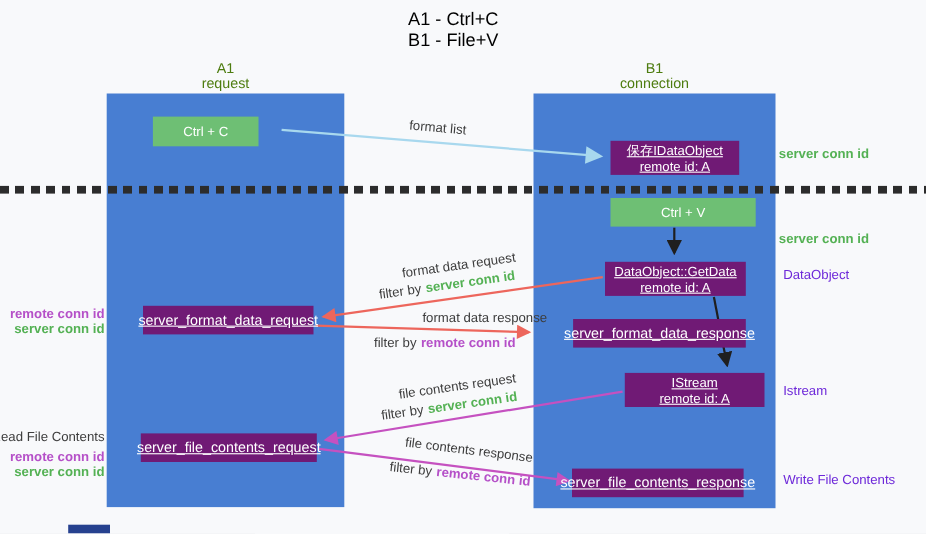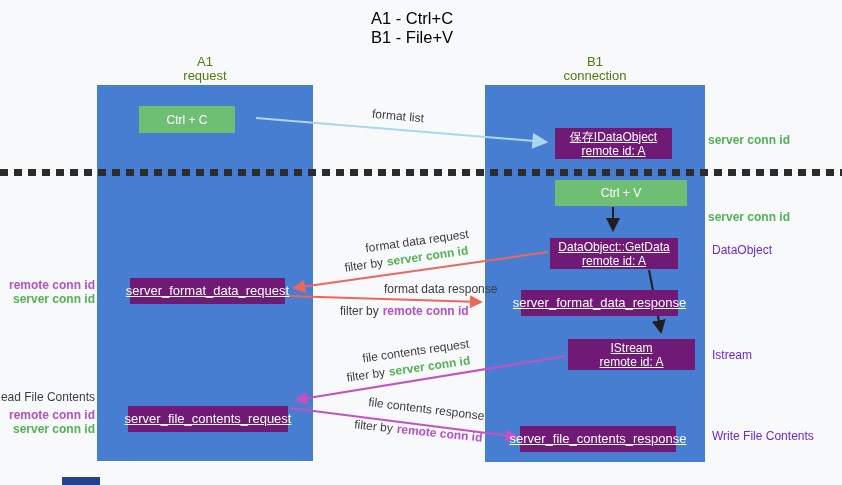--- a/index.html
+++ b/index.html
@@ -32,21 +32,21 @@
   .green-box{background:#6ebf74;}
   .orange-box{background:#701a75;text-decoration:underline;}
   .box.long{font-size:13px;}
   #ctrl-c-box{left:139px;top:106px;width:96px;height:27px;}
   #save-obj-box{left:555px;top:128px;width:117px;height:31px;}
   #ctrl-v-box{left:555px;top:180px;width:132px;height:26px;}
   #getdata-box{left:550px;top:238px;width:128px;height:31px;}
   #format-req-box{left:130px;top:278px;width:155px;height:26px;}
   #format-resp-box{left:488px;top:290px;width:157px;height:26px;margin-left:33px;}
   #istream-box{left:568px;top:339px;width:127px;height:31px;}
-  #file-req-box{left:128px;top:406px;width:160px;height:26px;}
+  #file-req-box{left:128px;top:394px;width:160px;height:26px;}
   #file-resp-box{left:520px;top:426px;width:156px;height:26px;}
 
   
   .lbl{position:absolute;font-size:12px;color:#3d3d3d;white-space:nowrap;}
   .rot-up{transform:rotate(-8deg);}
   .rot-dn5{transform:rotate(5deg);}
   .rot-dn7{transform:rotate(7deg);}
   .rot-dn6{transform:rotate(6deg);}
   .green-t{color:#54b154;font-weight:bold;}
   .purple-t{color:#b550c8;font-weight:bold;}

